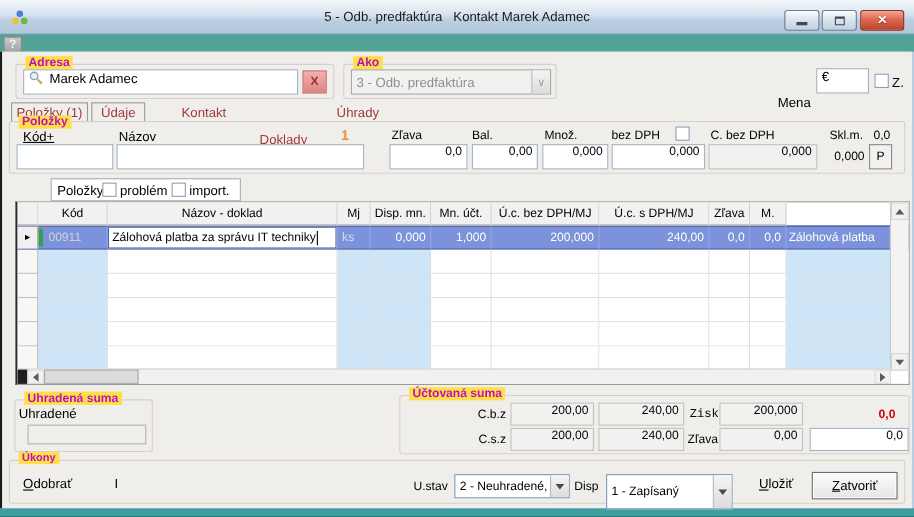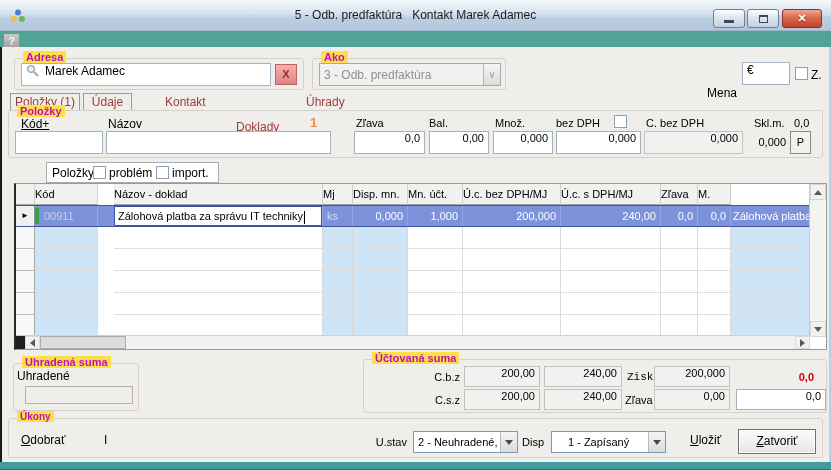--- a/index.html
+++ b/index.html
@@ -65,22 +65,22 @@
   .ulf { display:inline-block; }
   .ulf::first-letter { text-decoration:underline; }
 
   .pbtn { position:absolute; border:1px solid #8A8A8A; background:#F2F1EF; font-size:11px; text-align:center; }
 
   
   .grid { position:absolute; left:12px; top:136px; width:813px; height:167px; background:#fff;
     border:1px solid #9A9A9A; border-left:2px solid #2A2A2A; }
   .grow { display:flex; }
   .hcell { background:#F1F1EF; border-right:1px solid #CFCFCF; border-bottom:1px solid #A6A6A6;
-    font-size:11px; color:#000; text-align:left; height:21px; line-height:20px; white-space:nowrap; overflow:hidden; }
-  .c-sel{width:19px;} .c-kod{width:63px;} .c-nazov{width:209px;margin-left:16px;} .c-mj{width:30px;} .c-disp{width:55px;}
+    font-size:11px; color:#000; text-align:center; height:21px; line-height:20px; white-space:nowrap; overflow:hidden; }
+  .c-sel{width:19px;} .c-kod{width:63px;} .c-nazov{width:209px;} .c-mj{width:30px;} .c-disp{width:55px;}
   .c-mnuct{width:55px;} .c-ucbez{width:98px;} .c-ucs{width:100px;} .c-zlava{width:37px;} .c-m{width:33px;} .c-nskl{width:95px;}
   .drow { height:22px; background:#7C92DA; border-top:1px solid #41539B; border-bottom:1px solid #41539B; }
   .dcell { height:20px; line-height:20px; font-size:11px; color:#fff; border-right:1px solid #93A5E2;
     white-space:nowrap; overflow:hidden; padding:0 4px; position:relative; }
   .dcell.r { text-align:right; }
   .dcell.sel { background:#F0F0EE; color:#000; text-align:center; padding:0; font-size:8px; border-right:1px solid #8C8C8C; }
   .dcell.kod { color:#CDD1DA; padding-left:9px; }
   .dcell.mjv { color:#D7DEEF; }
   .greenmark { position:absolute; left:0; top:2px; width:4px; height:16px; background:#35A04A; }
   .editor { position:absolute; inset:0; background:#fff; border:1px solid #39549E; color:#000;
@@ -394,21 +394,21 @@
 
       <span class="flabel" style="left:345px; top:17px; width:53px; text-align:right;">U.stav</span>
       <div class="combo white" style="left:404px; top:12px; width:105px; height:22px;">
         <span class="ctext">2 - Neuhradené, be:</span>
         <span class="cbtn">
             <span class="tri-down"></span>
           </span>
       </div>
 
       <span class="flabel" style="left:513px; top:17px;">Disp</span>
-      <div class="combo white" style="left:542px; top:12px; width:115px; height:22px;padding-left:12px;">
+      <div class="combo white" style="left:542px; top:12px; width:115px; height:32px;">
         <span class="ctext">1 - Zapísaný</span>
         <span class="cbtn">
             <span class="tri-down"></span>
           </span>
       </div>
 
       <span class="flatcmd ulf" style="left:681px; top:14px;">Uložiť</span>
       <div class="btn ulf" style="left:729px; top:10px; width:78px; height:25px; line-height:23px;">Zatvoriť</div>
     </div>
 

